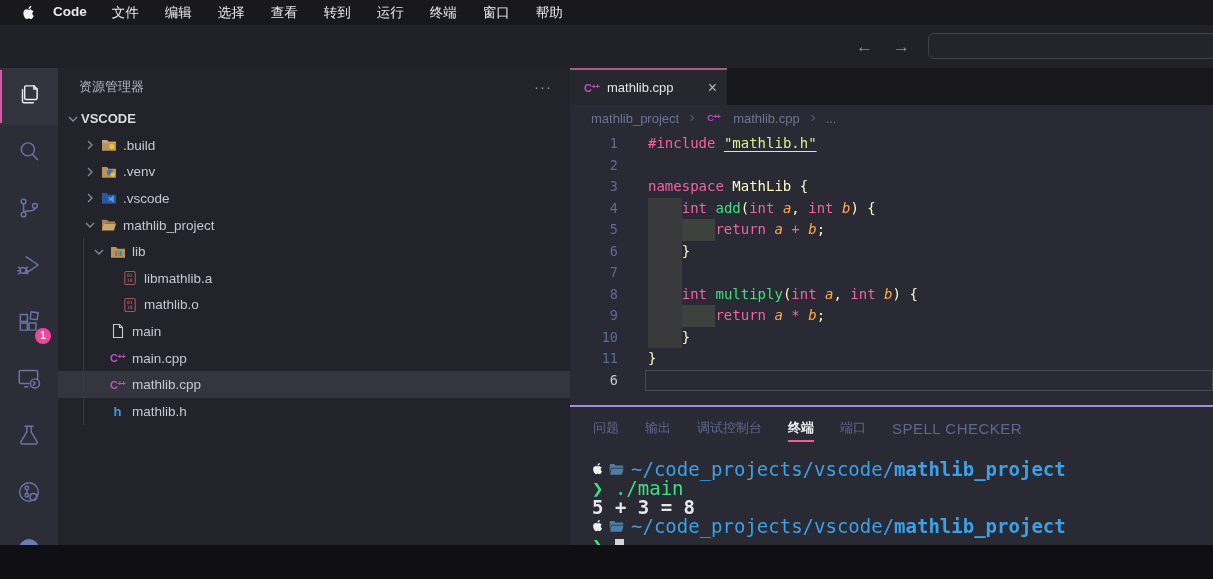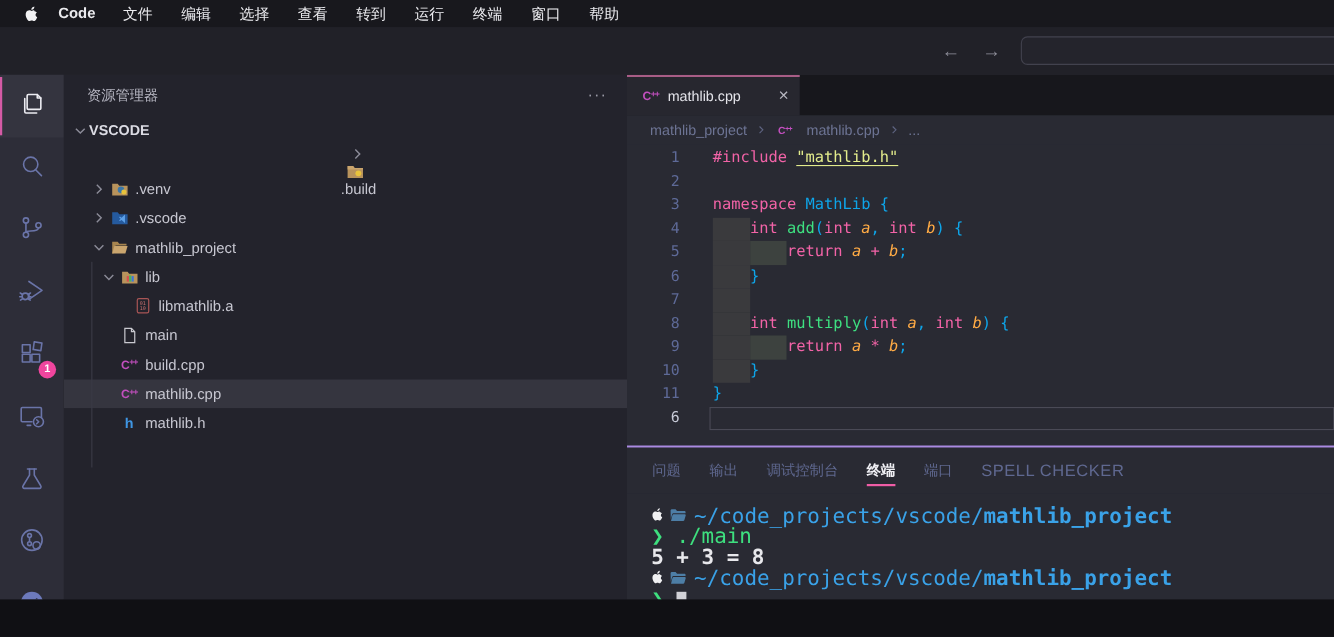--- a/index.html
+++ b/index.html
@@ -71,21 +71,21 @@
   .ctext{position:relative;flex:1;}
   .ctext .tok{position:relative;z-index:2;}
   .blk{position:absolute;top:0;bottom:0;width:4ch;z-index:1;}
   .blk.l0{left:0;background:#3a3a3d;}
   .blk.l1{left:4ch;background:#3d423f;}
   .curbox{position:absolute;left:75px;right:0;top:0;bottom:0;border:1px solid #4a4a56;box-sizing:border-box;z-index:0;}
   .tk-k{color:#f263a7;}
   .tk-f{color:#3ee081;}
   .tk-p{color:#ffab45;font-style:italic;}
   .tk-s{color:#e3ec8c;text-decoration:underline;text-underline-offset:3px;}
-  .tk-t{color:#0ea5e9;}
+  .tk-t{color:#fef9c3;}
 
   .divider{height:2px;background:#aa8ae2;flex:none;}
 
   
   .paneltabs{height:42px;background:#292a33;display:flex;align-items:center;padding-left:10px;flex:none;}
   .ptab{height:100%;display:flex;align-items:center;padding:0 13px;font-size:13px;color:#5f6890;position:relative;cursor:default;}
   .ptab.caps{font-size:15px;letter-spacing:0.5px;}
   .ptab.active{color:#efeff4;font-weight:700;}
   .ptab.active::after{content:"";position:absolute;left:13px;right:13px;bottom:7px;height:2px;background:#ef5da6;}
 
@@ -215,21 +215,21 @@
       </div>
       <div class="sb-section">
         <span class="tchev">
             <svg viewBox="0 0 16 16">
               <path d="M4 6l4 4 4-4"></path>
             </svg>
           </span>
         <span>VSCODE</span>
       </div>
       <div id="file-tree">
-          <div class="tree-row" style="padding-left: 24px; flex-direction: column;">
+          <div class="tree-row" style="padding-left: 24px;">
             <span class="tchev">
               <svg viewBox="0 0 16 16">
                 <path d="M6 4l4 4-4 4"></path>
               </svg>
             </span>
             <span class="ticon">
               <svg viewBox="0 0 16 16">
                 <path d="M1 3h5l1.4 1.8H15v9H1z" fill="#b8935c"></path>
                 <path d="M1 3h5l1.4 1.8H15v1.4H1z" fill="#caa56e"></path>
                 <circle cx="10.8" cy="9.6" r="2.7" fill="#e8c33c"></circle>
@@ -299,34 +299,44 @@
           <div class="tree-row" style="padding-left: 63px;">
             <span class="ticon">
               <svg viewBox="0 0 16 16">
                 <rect x="2.8" y="1.5" width="10.4" height="13" rx="1.5" fill="none" stroke="#a85555" stroke-width="1.1"></rect>
                 <text x="5" y="7.4" font-size="4.6" fill="#c87070" font-family="monospace">01</text>
                 <text x="5" y="12.2" font-size="4.6" fill="#c87070" font-family="monospace">10</text>
               </svg>
             </span>
             <span>libmathlib.a</span>
           </div>
+          <div class="tree-row" style="padding-left: 63px;">
+            <span class="ticon">
+              <svg viewBox="0 0 16 16">
+                <rect x="2.8" y="1.5" width="10.4" height="13" rx="1.5" fill="none" stroke="#a85555" stroke-width="1.1"></rect>
+                <text x="5" y="7.4" font-size="4.6" fill="#c87070" font-family="monospace">01</text>
+                <text x="5" y="12.2" font-size="4.6" fill="#c87070" font-family="monospace">10</text>
+              </svg>
+            </span>
+            <span>mathlib.o</span>
+          </div>
           <div class="tree-row" style="padding-left: 51px;">
             <span class="ticon">
               <svg viewBox="0 0 16 16">
                 <path d="M3.5 1.5h6l3 3v10h-9z" fill="none" stroke="#c9c9d0" stroke-width="1.1"></path>
                 <path d="M9.5 1.5v3h3" fill="none" stroke="#c9c9d0" stroke-width="1.1"></path>
               </svg>
             </span>
             <span>main</span>
           </div>
           <div class="tree-row" style="padding-left: 51px;">
             <span class="ticon">
               <span class="cppmark">C<small>++</small></span>
             </span>
-            <span>build.cpp</span>
+            <span>main.cpp</span>
           </div>
           <div class="tree-row selected" style="padding-left: 51px;">
             <span class="ticon">
               <span class="cppmark">C<small>++</small></span>
             </span>
             <span>mathlib.cpp</span>
           </div>
           <div class="tree-row" style="padding-left: 51px;">
             <span class="ticon">
               <span class="hmark">h</span>

